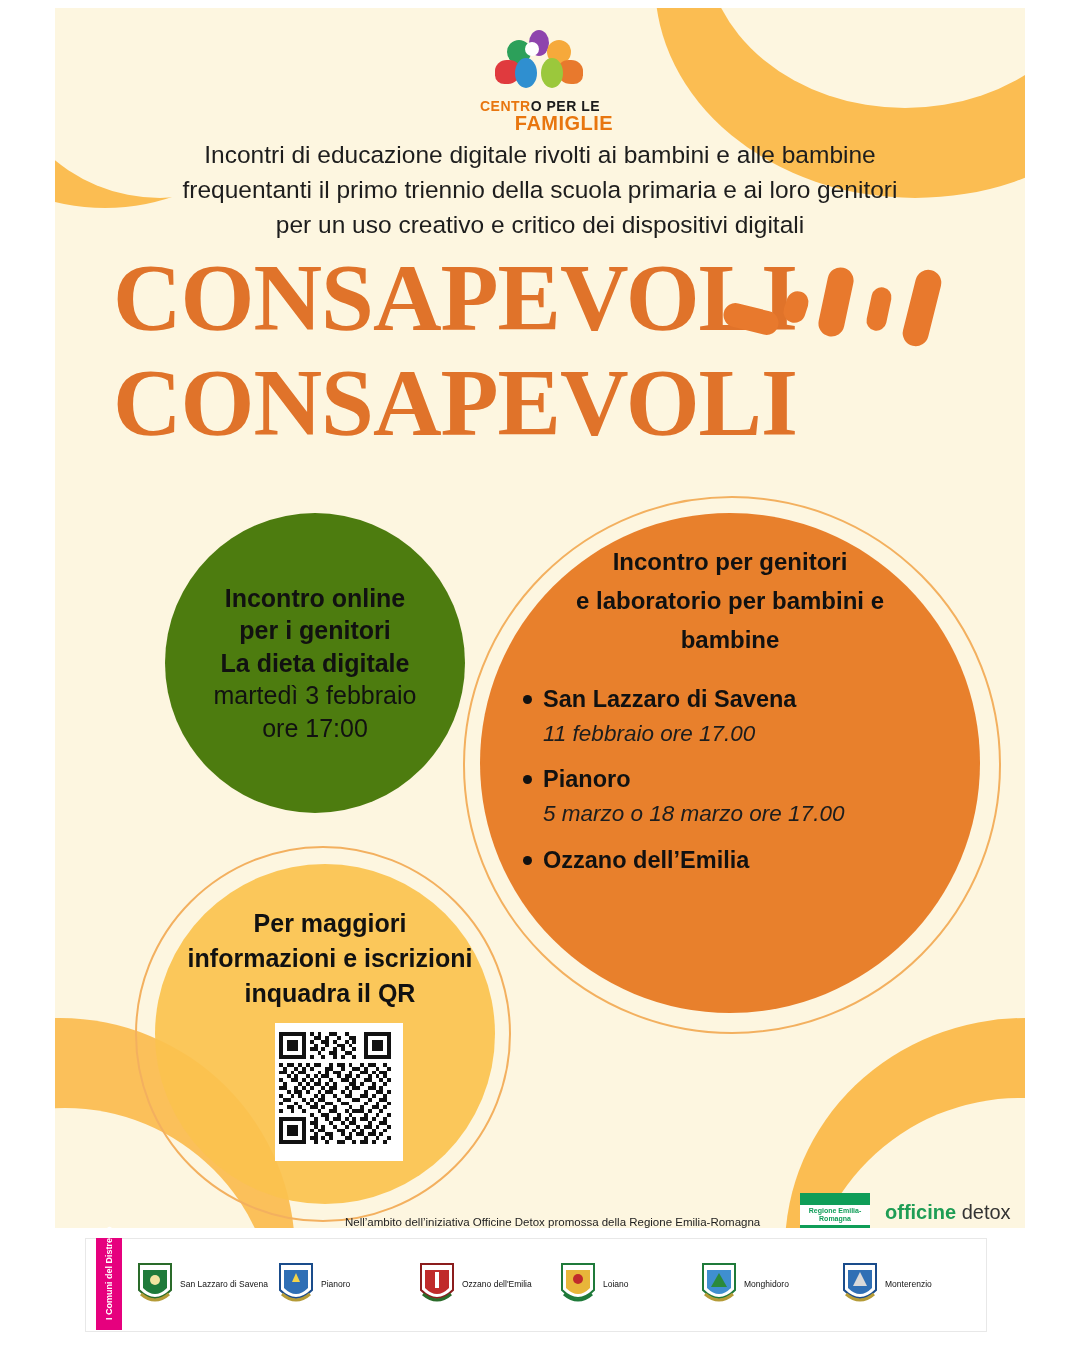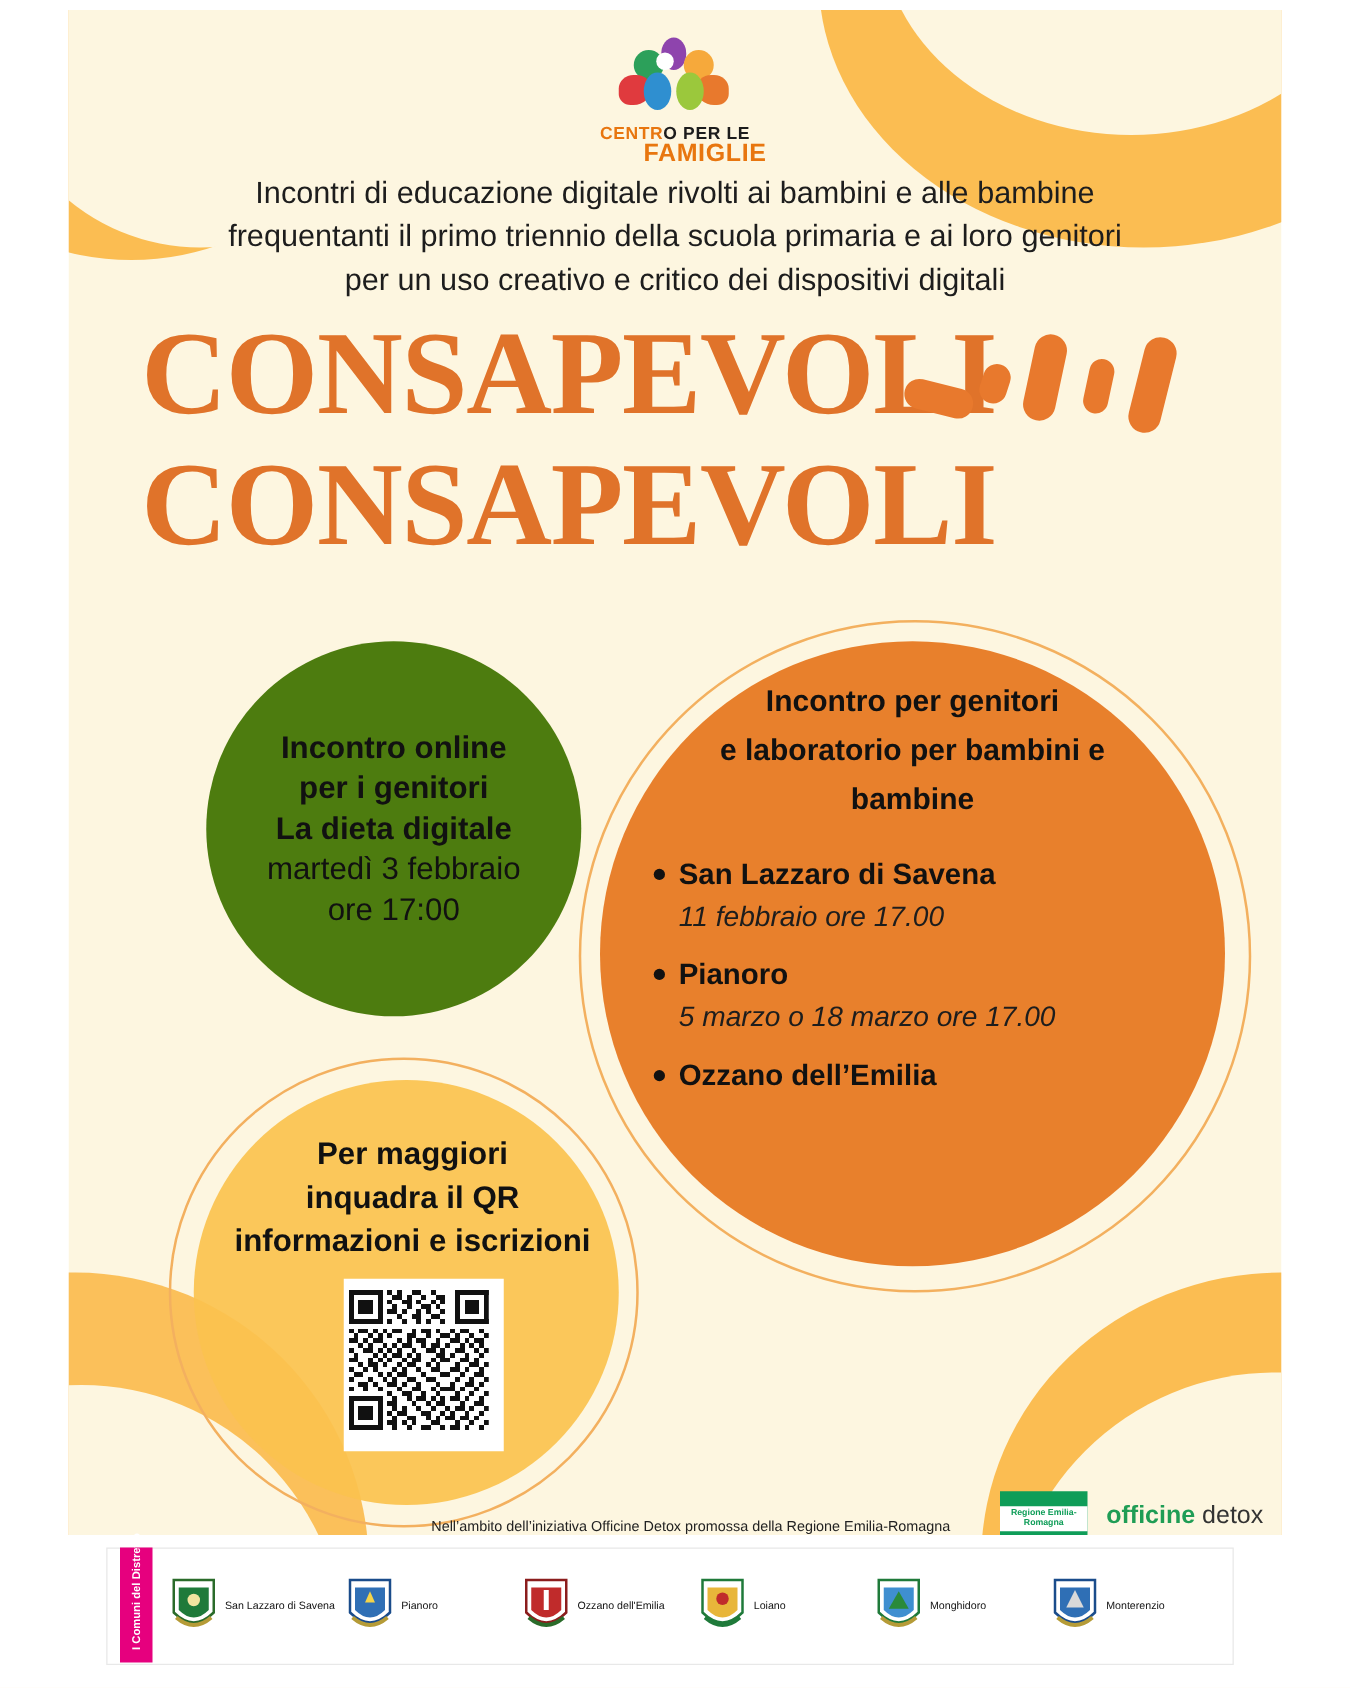--- a/index.html
+++ b/index.html
@@ -478,22 +478,22 @@
       </li>
       <li>
         <div class="li-title">Ozzano dell’Emilia</div>
       </li>
     </ul>
 
     <div class="circle-qr-outline"></div>
     <div class="circle-qr"></div>
     <div class="qr-head">
       <div>Per maggiori</div>
+      <div>informazioni e iscrizioni</div>
       <div>inquadra il QR</div>
-      <div>informazioni e iscrizioni</div>
     </div>
     <div class="qr-box">
       <svg width="112" height="122" viewBox="0 0 29 29" shape-rendering="crispEdges">
         <rect width="29" height="29" fill="#ffffff"></rect>
         <g fill="#111111">
           <rect x="0" y="0" width="7" height="1"></rect>
             <rect x="0" y="6" width="7" height="1"></rect>
           <rect x="0" y="0" width="1" height="7"></rect>
             <rect x="6" y="0" width="1" height="7"></rect>
           <rect x="2" y="2" width="3" height="3"></rect>

